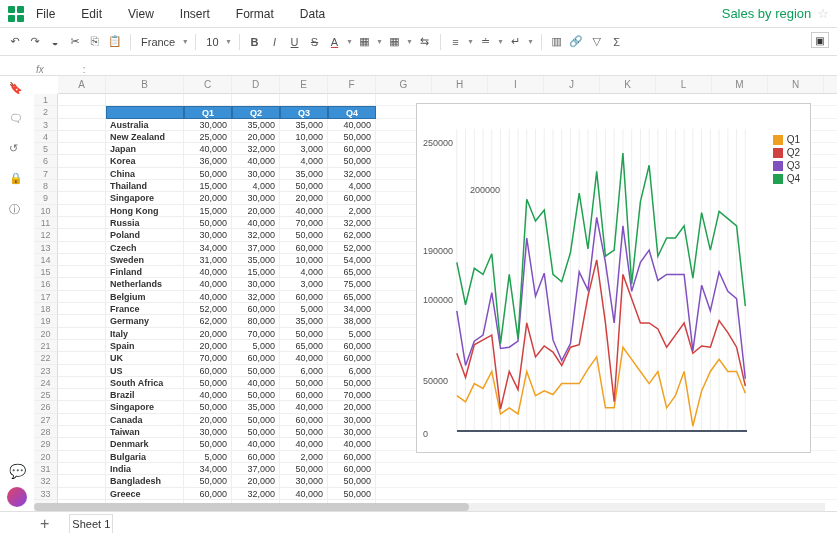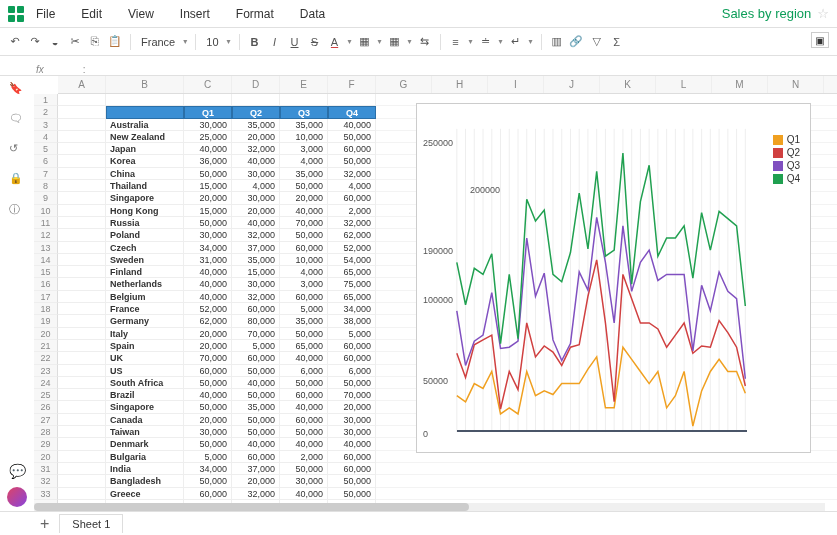--- a/index.html
+++ b/index.html
@@ -38,21 +38,21 @@
 .hdr-row .c { background: #3b8fd4; color: #fff; text-align: center; font-weight: bold; border: 1px solid #2a6fa8; }
 .hdr-row .b { background: #3b8fd4 !important; border: 1px solid #2a6fa8 !important; }
 .remain-cell { flex: 1; border-bottom: 1px solid #f3f3f3; }
 .chart-box { position: absolute; left: 382px; top: 27px; width: 395px; height: 350px; background: #fff; border: 1px solid #ccc; }
 .legend { position: absolute; right: 10px; top: 30px; font-size: 10px; }
 .legend div { display:flex; align-items:center; gap:4px; margin-bottom:2px; }
 .lg-sw { width:10px; height:10px; }
 .y-tick { position: absolute; left: 6px; font-size: 9px; color: #555; transform: translateY(-50%); }
 .x-axis { position:absolute; left:40px; bottom:20px; width:290px; height:2px; background:#4a5568; }
 .footer { position: absolute; bottom: 0; left: 0; right: 0; height: 24px; border-top: 1px solid #e0e0e0; display: flex; align-items: center; padding-left: 34px; font-size: 11px; }
-.sheet-tab { padding: 3px 12px; border: 1px solid #ddd; border-bottom: none; background: #fff; margin-left: 4px; cursor:pointer;}
+.sheet-tab { padding: 3px 2px; border: 1px solid #ddd; border-bottom: none; background: #fff; margin-left: 14px; cursor:pointer;}
 .add-sheet { font-size: 16px; color: #666; cursor:pointer; padding: 0 6px; }
 .scroll-h { position:absolute; bottom:24px; left:34px; right:12px; height:8px; background:#f0f0f0; }
 .scroll-h-thumb { position:absolute; left:0; width:55%; height:100%; background:#ccc; border-radius:4px; }
 .panel-btn { position:absolute; top:32px; right:8px; width:18px; height:16px; border:1px solid #ccc; display:flex; align-items:center; justify-content:center; font-size:10px; cursor:pointer;}
 svg.line-chart { width:100%; height:100%; }
 </style>
 </head>
 <body>
 
 <div class="top-bar">

